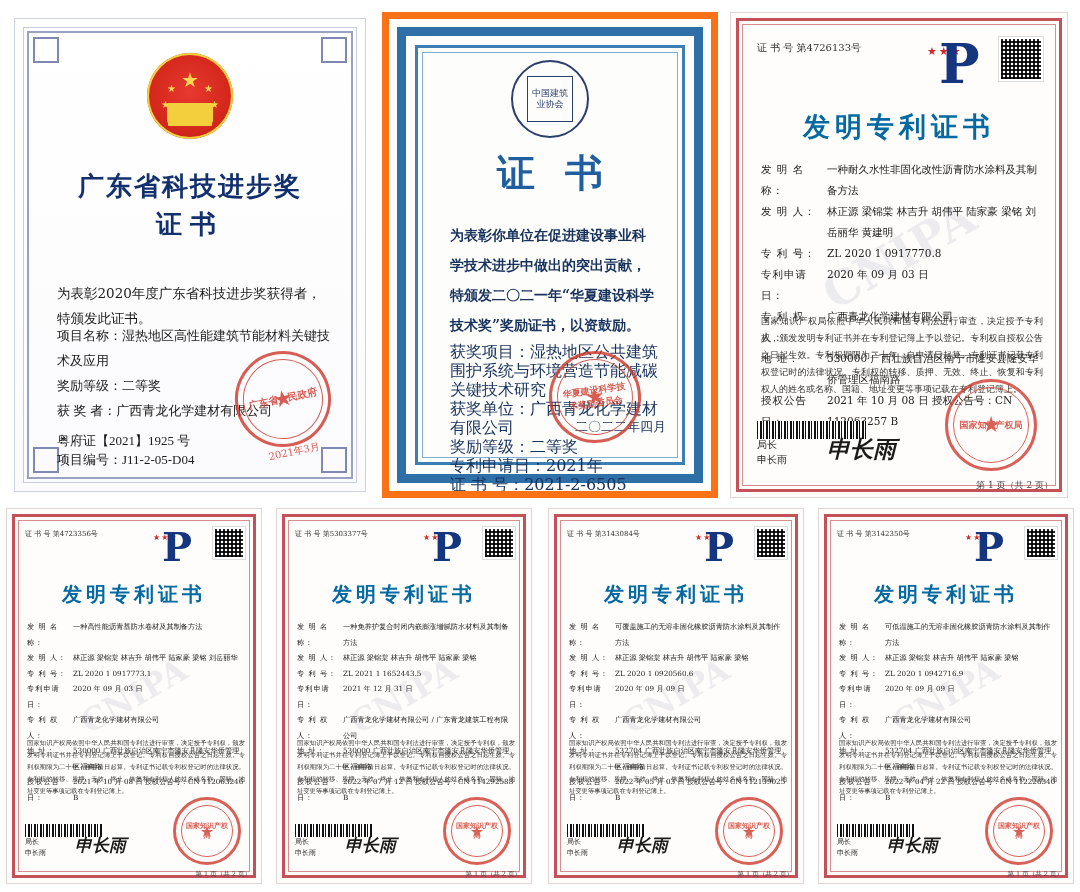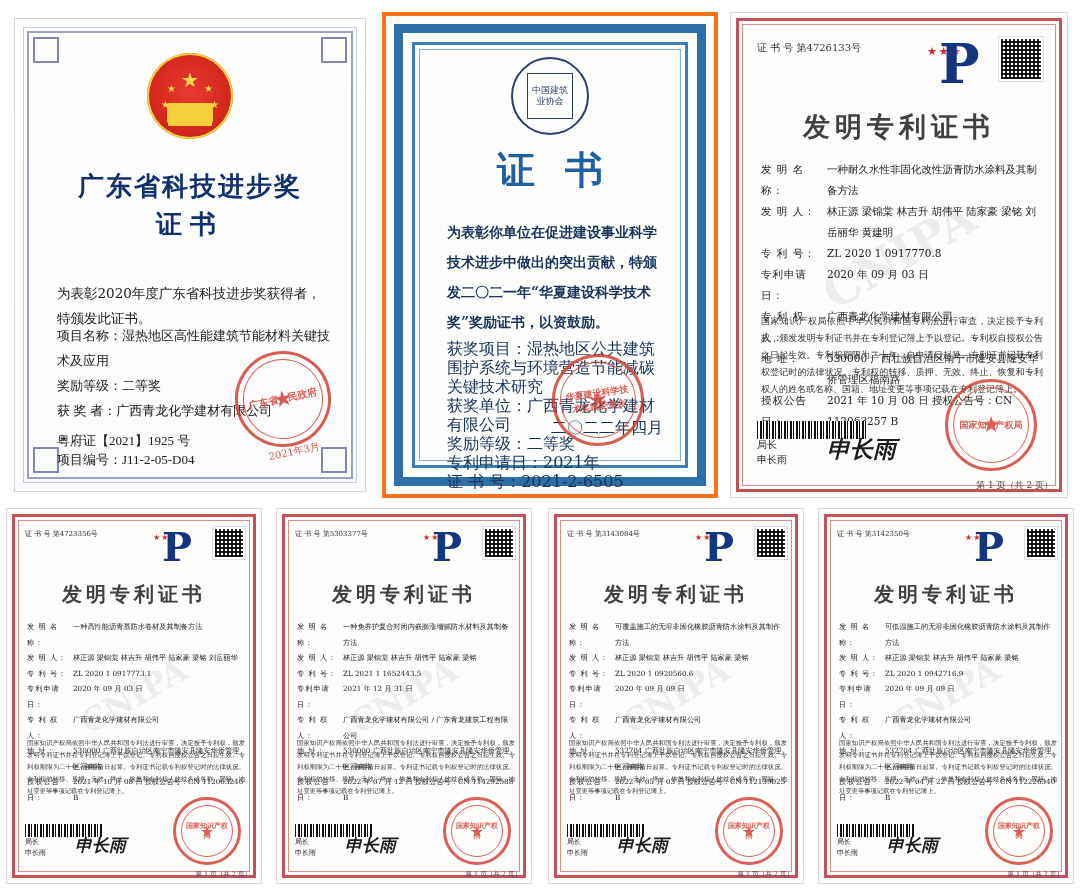--- a/index.html
+++ b/index.html
@@ -121,21 +121,21 @@
     position: absolute; left: 50%; top: 50%; transform: translate(-50%,-50%);
     font-size: 22px; color: #cf3a2e;
   }
   .seal-stamp-text {
     position: absolute; color: #cf3a2e; font-family: "DejaVu Serif", serif;
   }
 
   
   #cert-blue {
     left: 382px; top: 12px; width: 336px; height: 486px;
-    border: 4px solid #f97316;
+    border: 7px solid #f97316;
     background: #fdfdfb;
   }
   #cert-blue .bd1 {
     position: absolute; inset: 8px;
     border: 9px solid #2f6fa8;
     background:
       repeating-linear-gradient(45deg, #2f6fa8 0 5px, #5ea2d0 5px 10px);
     background-clip: border-box;
   }
   #cert-blue .bd1::after {
@@ -178,23 +178,23 @@
     position: absolute; left: 28px; right: 22px; top: 168px;
     font-family: "DejaVu Serif", serif;
     font-size: 14px; line-height: 30px; color: #17325c; font-weight: bold;
   }
   #cert-blue .b-fields {
     position: absolute; left: 28px; right: 20px; top: 290px;
     font-family: "DejaVu Serif", serif;
     font-size: 16px; line-height: 19px; color: #17325c;
   }
   #cert-blue .b-date {
-    position: absolute; right: 18px; bottom: 22px;
-    font-family: "DejaVu Serif", serif;
-    font-size: 16px; color: #17325c; text-align: center;
+    position: absolute; right: 12px; bottom: 22px;
+    font-family: "DejaVu Serif", serif;
+    font-size: 13px; color: #17325c; text-align: center;
   }
   #cert-blue .seal-round {
     right: 70px; bottom: 48px; width: 92px; height: 92px;
     z-index: 6; transform: rotate(-8deg);
   }
 
   
   .patent {
     border: 1px solid #e2d5d5;
     background: #fffdfb;
@@ -224,21 +224,21 @@
     background:
       repeating-linear-gradient(90deg, #222 0 2px, #fff 2px 4px),
       repeating-linear-gradient(0deg, #222 0 2px, #fff 2px 4px);
     background-blend-mode: multiply;
     border: 2px solid #fff;
     outline: 1px solid #ddd;
   }
   .patent .p-title {
     position: absolute; left: 0; right: 0; text-align: center;
     font-family: "DejaVu Serif", serif; font-weight: bold;
-    color: #404040;
+    color: #0369a1;
   }
   .patent .p-rows {
     position: absolute;
     font-family: "DejaVu Serif", serif; color: #222;
   }
   .patent .p-row { display: flex; }
   .patent .p-label { flex: 0 0 auto; letter-spacing: 1px; }
   .patent .p-val { flex: 1 1 auto; }
   .patent .p-legal {
     position: absolute;

